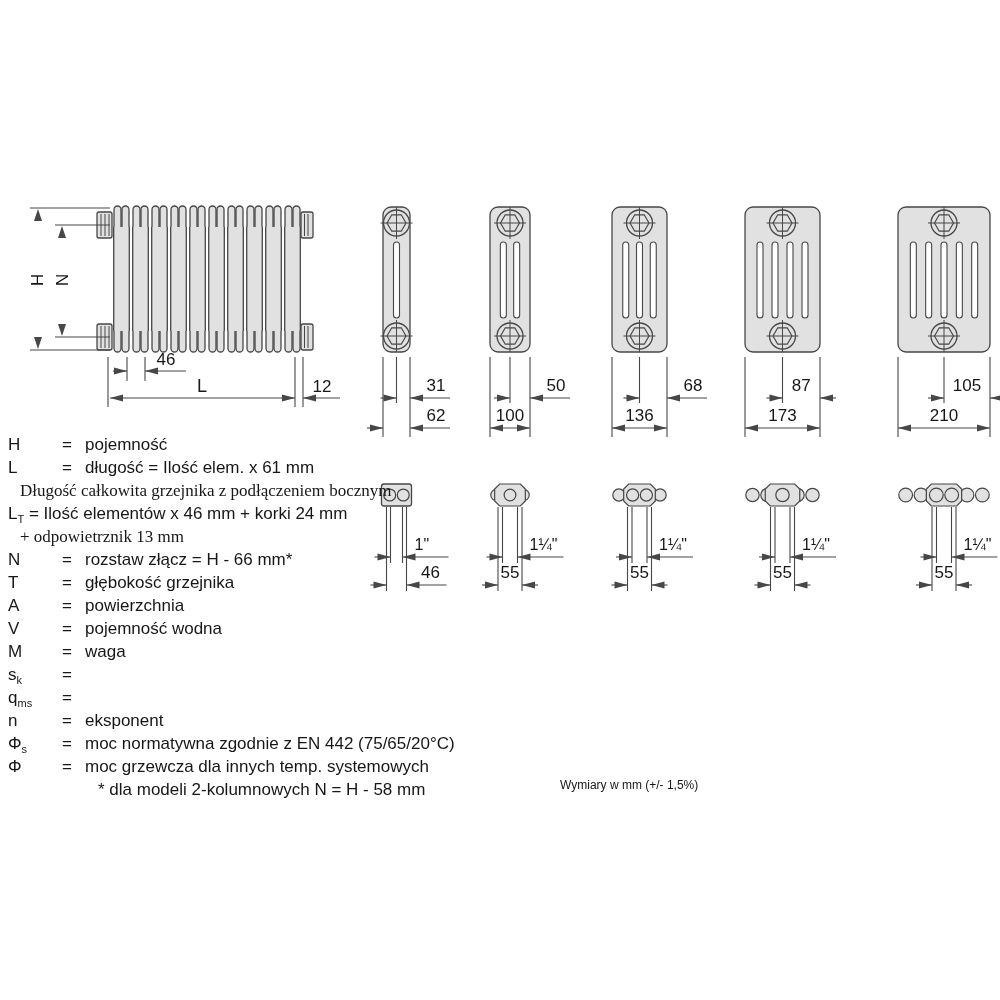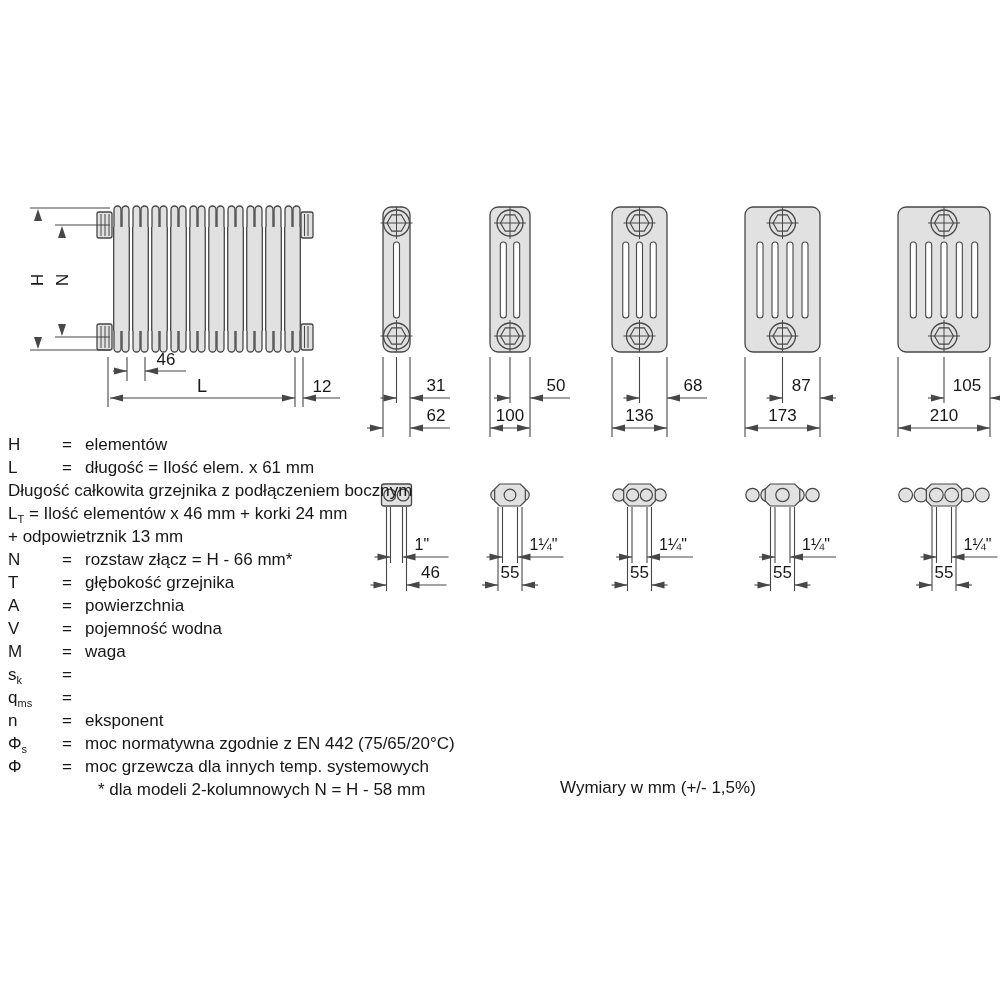--- a/index.html
+++ b/index.html
@@ -4,25 +4,25 @@
 <style>
   html,body{margin:0;padding:0;background:#ffffff;}
   .page{position:relative;width:1000px;height:1000px;background:#fff;overflow:hidden;
         font-family:"Liberation Sans",sans-serif;color:#171717;}
   #diagram{position:absolute;left:0;top:0;}
   #legend{position:absolute;left:8px;top:433px;width:565px;font-size:17px;line-height:23px;}
   .legend-row{position:relative;height:23px;white-space:nowrap;}
   .legend-row .sym{position:absolute;left:0;top:0;}
   .legend-row .eq{position:absolute;left:54px;top:0;}
   .legend-row .txt{position:absolute;left:77px;top:0;}
-  .legend-row.free .txt{left:0;}
+  .legend-row.free .txt{left:12px;font-family:Liberation Serif, serif;}
   .legend-row.inline .flow{position:absolute;left:0;top:0;}
   .legend-row.note .txt{left:90px;}
   sub{font-size:11px;}
-  #note{position:absolute;left:560px;top:778px;font-size:17px;}
+  #note{position:absolute;left:560px;top:778px;font-size:12px;}
   svg text{font-family:"Liberation Sans",sans-serif;}
 </style>
 </head>
 <body>
 
 <div class="page">
   <svg id="diagram" width="1000" height="620">
       <g>
         <rect x="97" y="212" width="15" height="26" rx="2" fill="#e1e1e1" stroke="#474747" stroke-width="1.3"></rect>
         <line x1="101" y1="214" x2="101" y2="236" stroke="#474747" stroke-width="1"></line>
@@ -421,21 +421,21 @@
           <polygon points="956,585 969,581.6 969,588.4" fill="#474747"></polygon>
           <line x1="956" y1="585" x2="972" y2="585" stroke="#474747" stroke-width="1.1"></line>
           <text x="944" y="578" text-anchor="middle" font-size="17" fill="#171717">55</text>
         </g>
       </g>
     </svg>
   <div id="legend">
       <div class="legend-row row">
         <span class="sym"><span>H</span></span>
         <span class="eq">=</span>
-        <span class="txt">elementów</span>
+        <span class="txt">pojemność</span>
       </div>
       <div class="legend-row row">
         <span class="sym"><span>L</span></span>
         <span class="eq">=</span>
         <span class="txt">długość = Ilość elem. x 61 mm</span>
       </div>
       <div class="legend-row free">
         <span class="txt">Długość całkowita grzejnika z podłączeniem bocznym</span>
       </div>
       <div class="legend-row inline">

